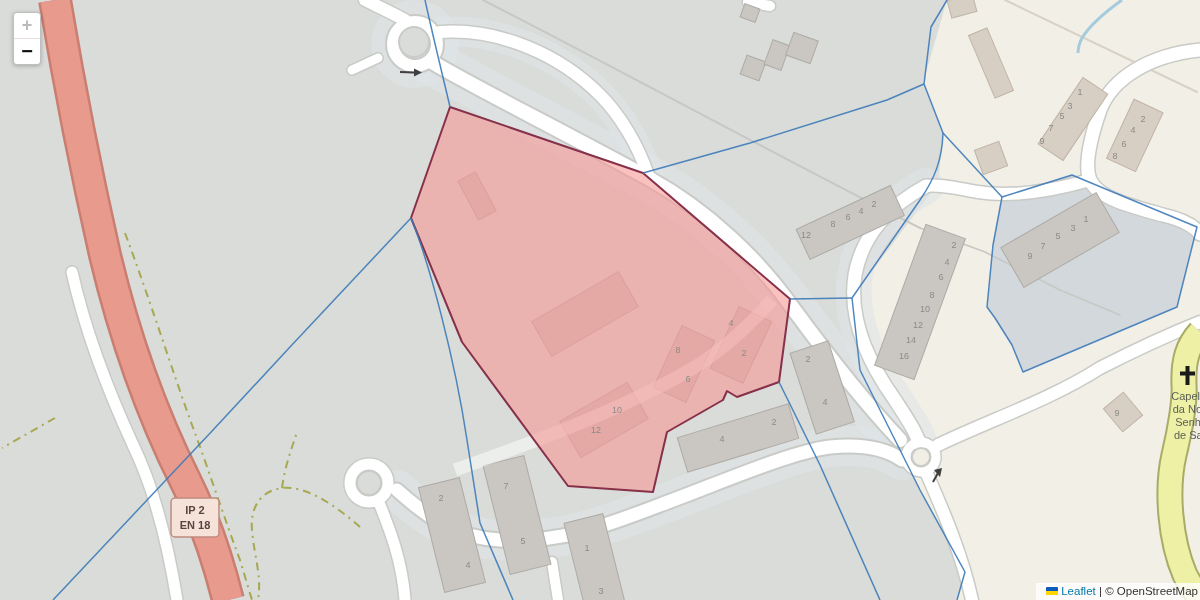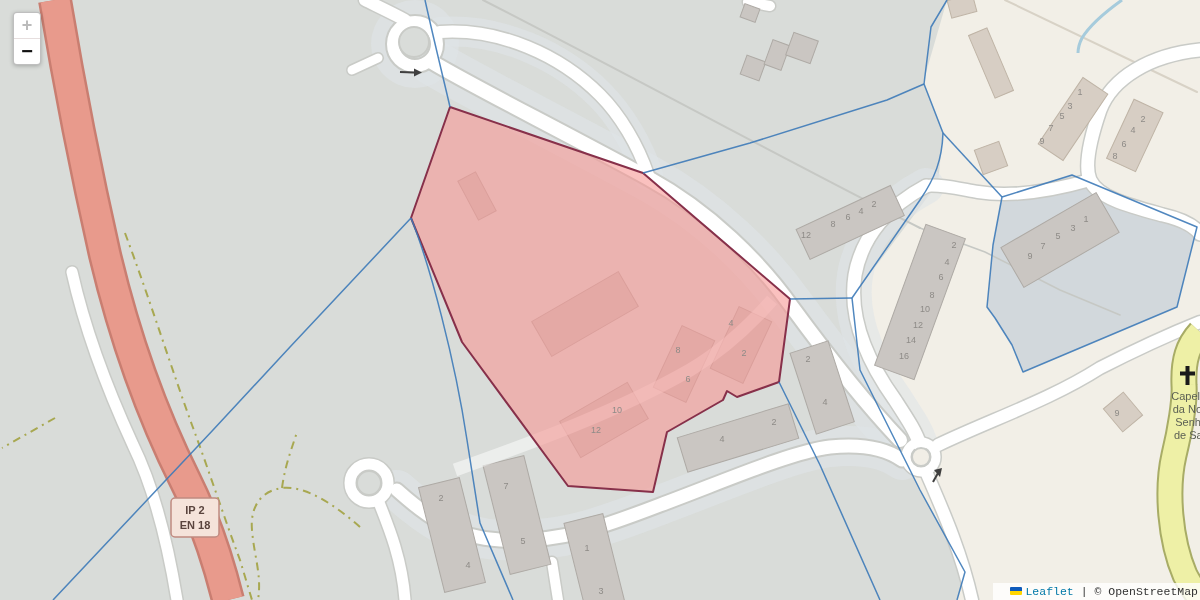--- a/index.html
+++ b/index.html
@@ -12,21 +12,21 @@
   
   .zoom-ctl{position:absolute;top:12px;left:13px;width:26px;background:#fff;
     border:1px solid rgba(0,0,0,.25);border-radius:4px;box-shadow:0 1px 4px rgba(0,0,0,.25);
     overflow:hidden;z-index:10;}
   .zoom-btn{display:block;width:26px;height:25px;line-height:25px;text-align:center;
     font-size:18px;font-weight:bold;text-decoration:none;cursor:pointer;user-select:none;}
   .zoom-in{color:#bbb;}
   .zoom-out{color:#111;border-top:1px solid #e6dede;font-size:20px;}
   
   .attribution{position:absolute;right:0;bottom:0;height:13px;background:rgba(255,255,255,.8);
-    padding:2px 2px 2px 17px;font-size:11.5px;line-height:13px;color:#333;white-space:nowrap;z-index:10;font-family:Liberation Mono, monospace;}
+    padding:2px 2px 2px 10px;font-size:11.5px;line-height:13px;color:#333;white-space:nowrap;z-index:10;}
   .attribution a{color:#0078A8;text-decoration:none;}
   .flag{display:inline-block;width:12px;height:8px;border-radius:1px;overflow:hidden;
     vertical-align:baseline;margin-right:3px;}
   .flag .b{display:block;width:12px;height:4px;background:#0f5bbb;}
   .flag .y{display:block;width:12px;height:4px;background:#ffd500;}
 </style>
 </head>
 <body>
 
 <div id="map">

